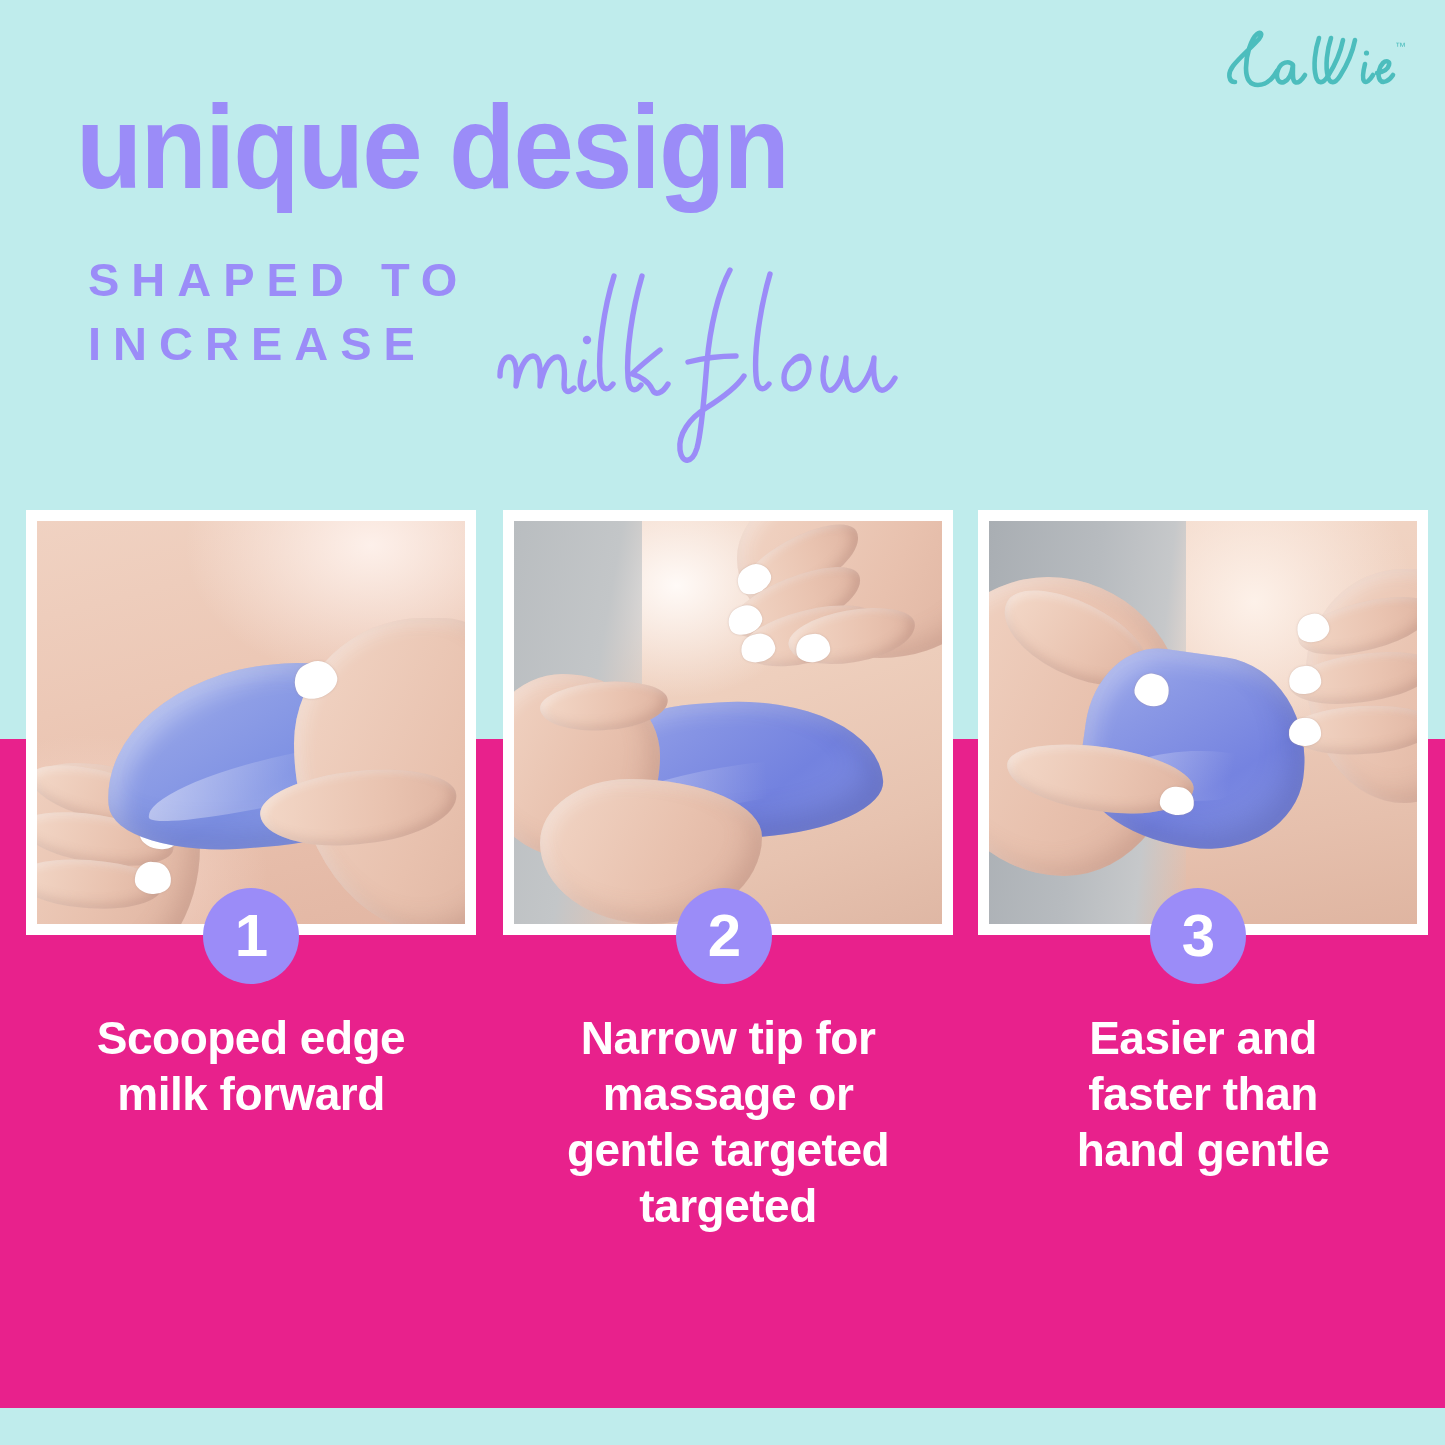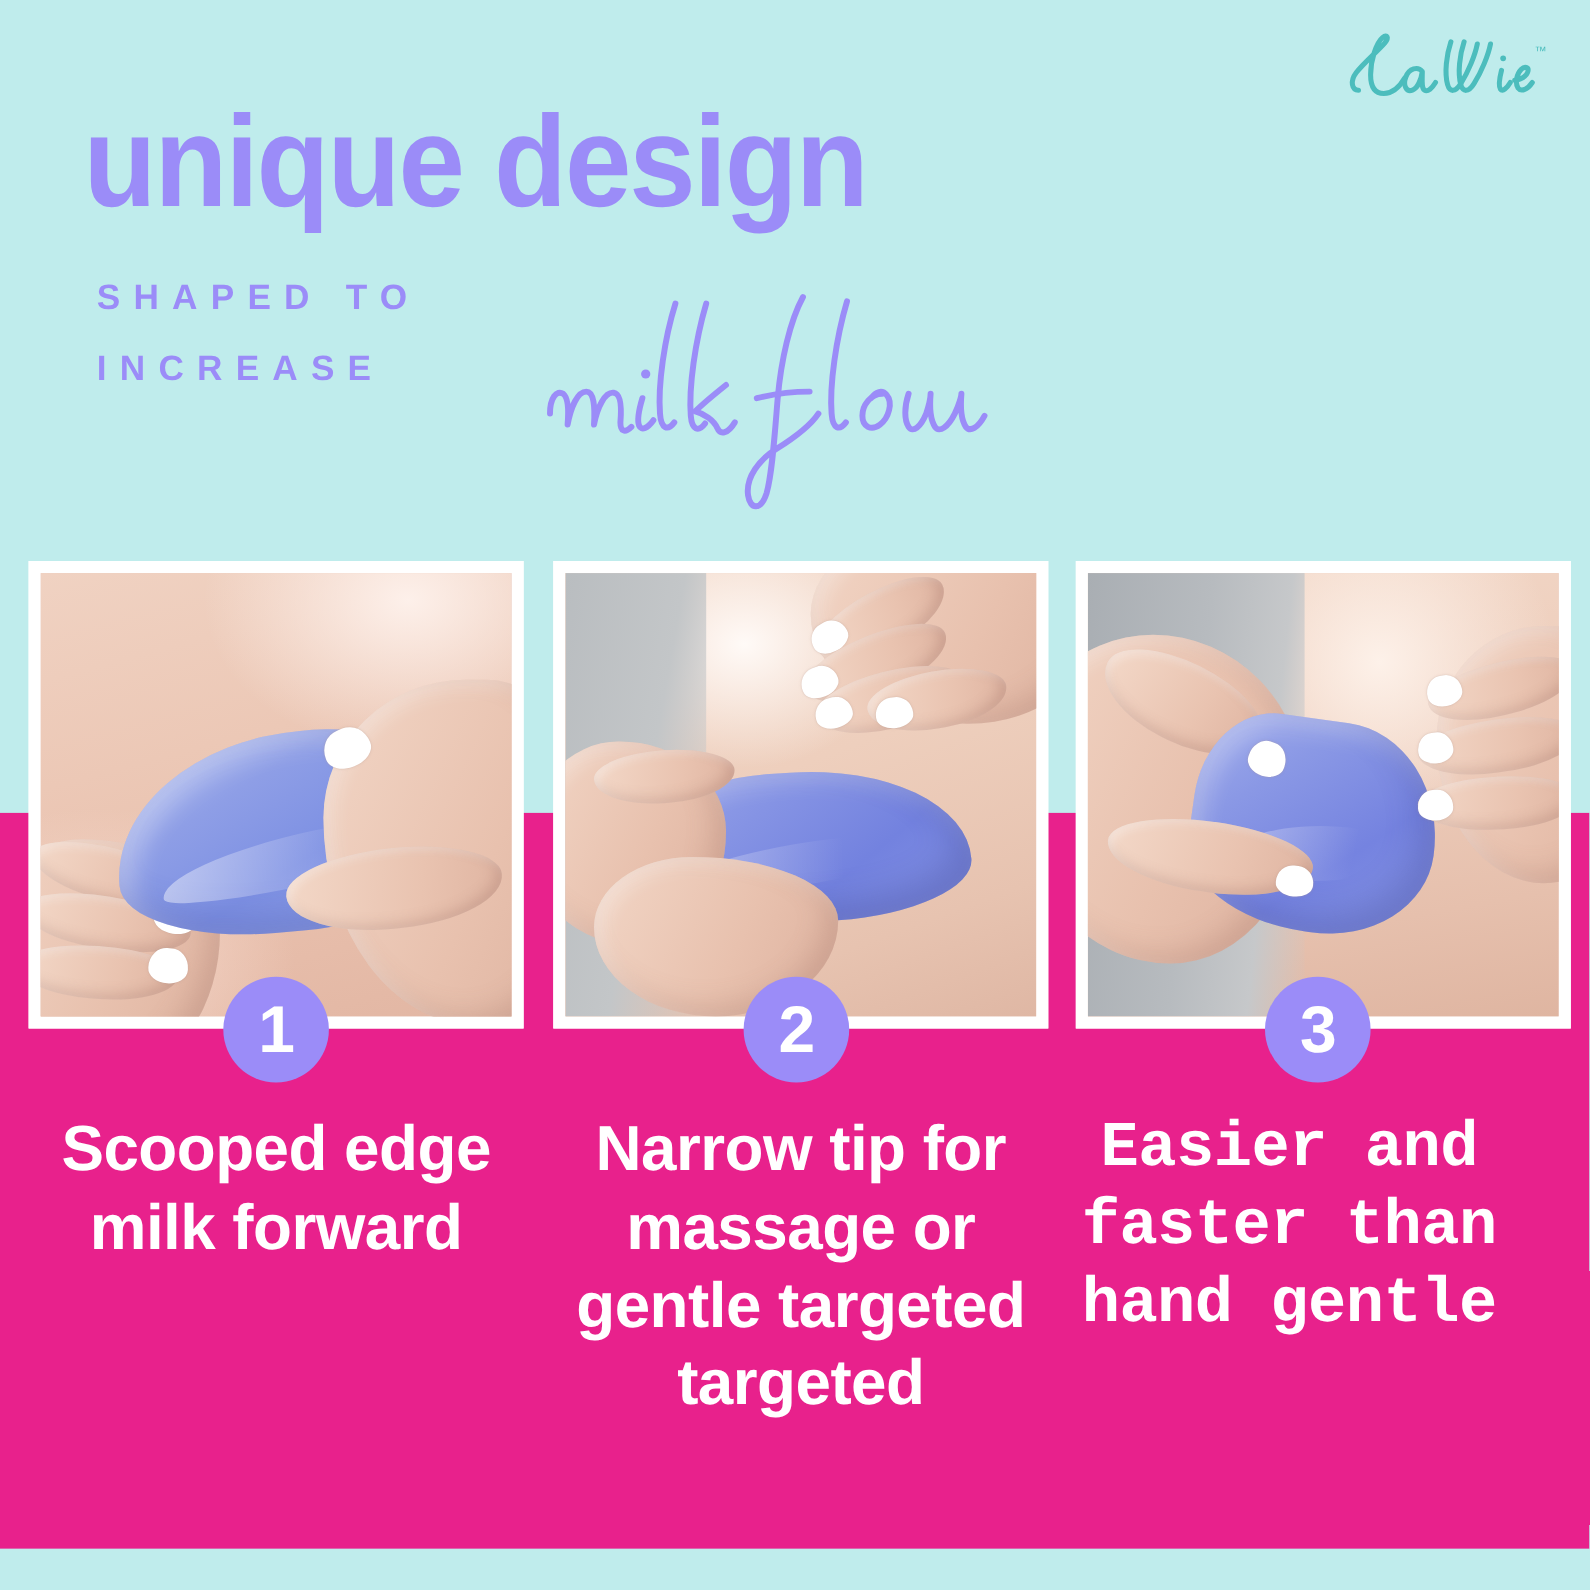--- a/index.html
+++ b/index.html
@@ -24,21 +24,21 @@
   .headline{
     position:absolute;left:76px;top:88px;
     font-size:118px;line-height:1;
     font-weight:700;letter-spacing:-2px;
     color:#9b8cf8;
     transform:scaleX(0.92);transform-origin:left center;
     white-space:nowrap;
   }
   .sub1,.sub2{
     position:absolute;left:88px;
-    font-size:32px;font-weight:700;
+    font-size:47px;font-weight:700;
     letter-spacing:12px;
     color:#9b8cf8;
     white-space:nowrap;
   }
   .sub1{top:252px;}
   .sub2{top:316px;}
 
   .script{
     position:absolute;left:492px;top:258px;
     width:540px;height:230px;
@@ -136,26 +136,26 @@
     letter-spacing:-1px;
   }
   .b1{left:203px;top:888px;}
   .b2{left:676px;top:888px;}
   .b3{left:1150px;top:888px;}
 
   
   .caption{
     position:absolute;top:1010px;width:440px;
     color:#ffffff;text-align:center;
-    font-size:58px;line-height:1.22;font-weight:700;
+    font-size:46px;line-height:1.22;font-weight:700;
     letter-spacing:-0.5px;
   }
   .cap1{left:31px;}
   .cap2{left:508px;}
-  .cap3{left:952px;font-family:Liberation Mono, monospace;}
+  .cap3{left:983px;}
   .caption span{display:block;}
 </style>
 </head>
 <body>
 
 <div id="stage">
 
   <div class="band-mint-top"></div>
   <div class="band-pink"></div>
   <div class="band-mint-bottom"></div>

